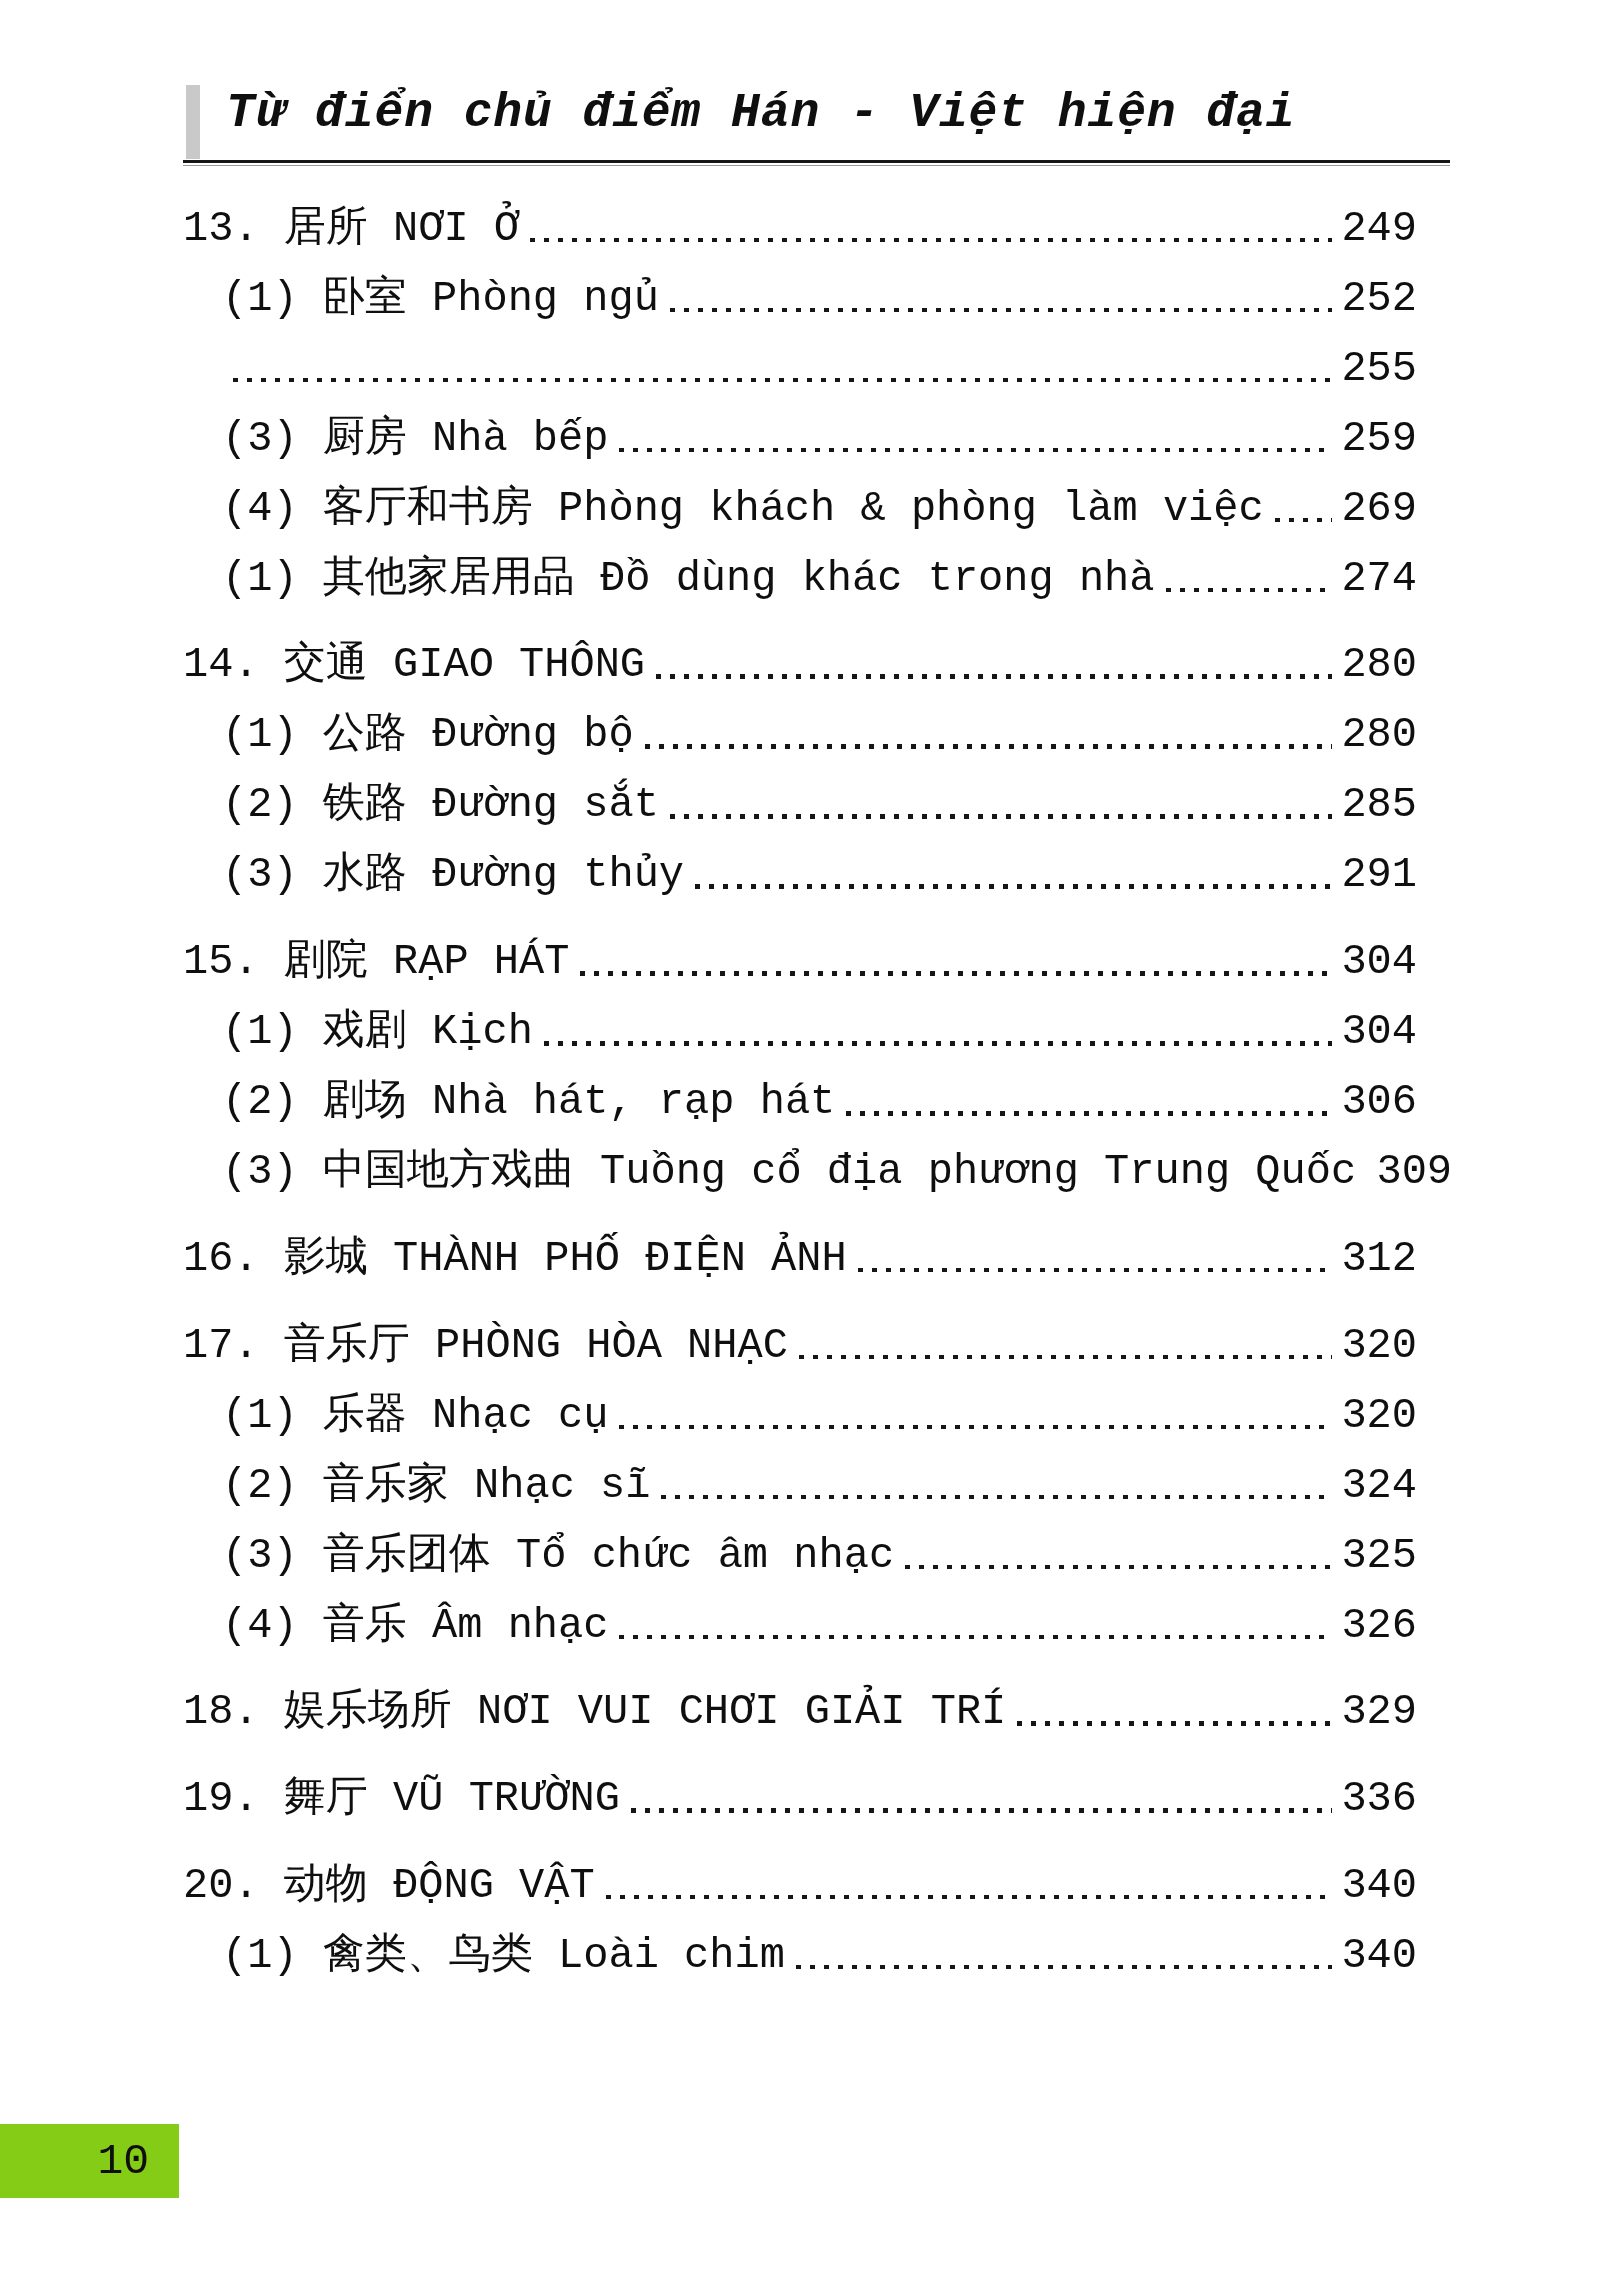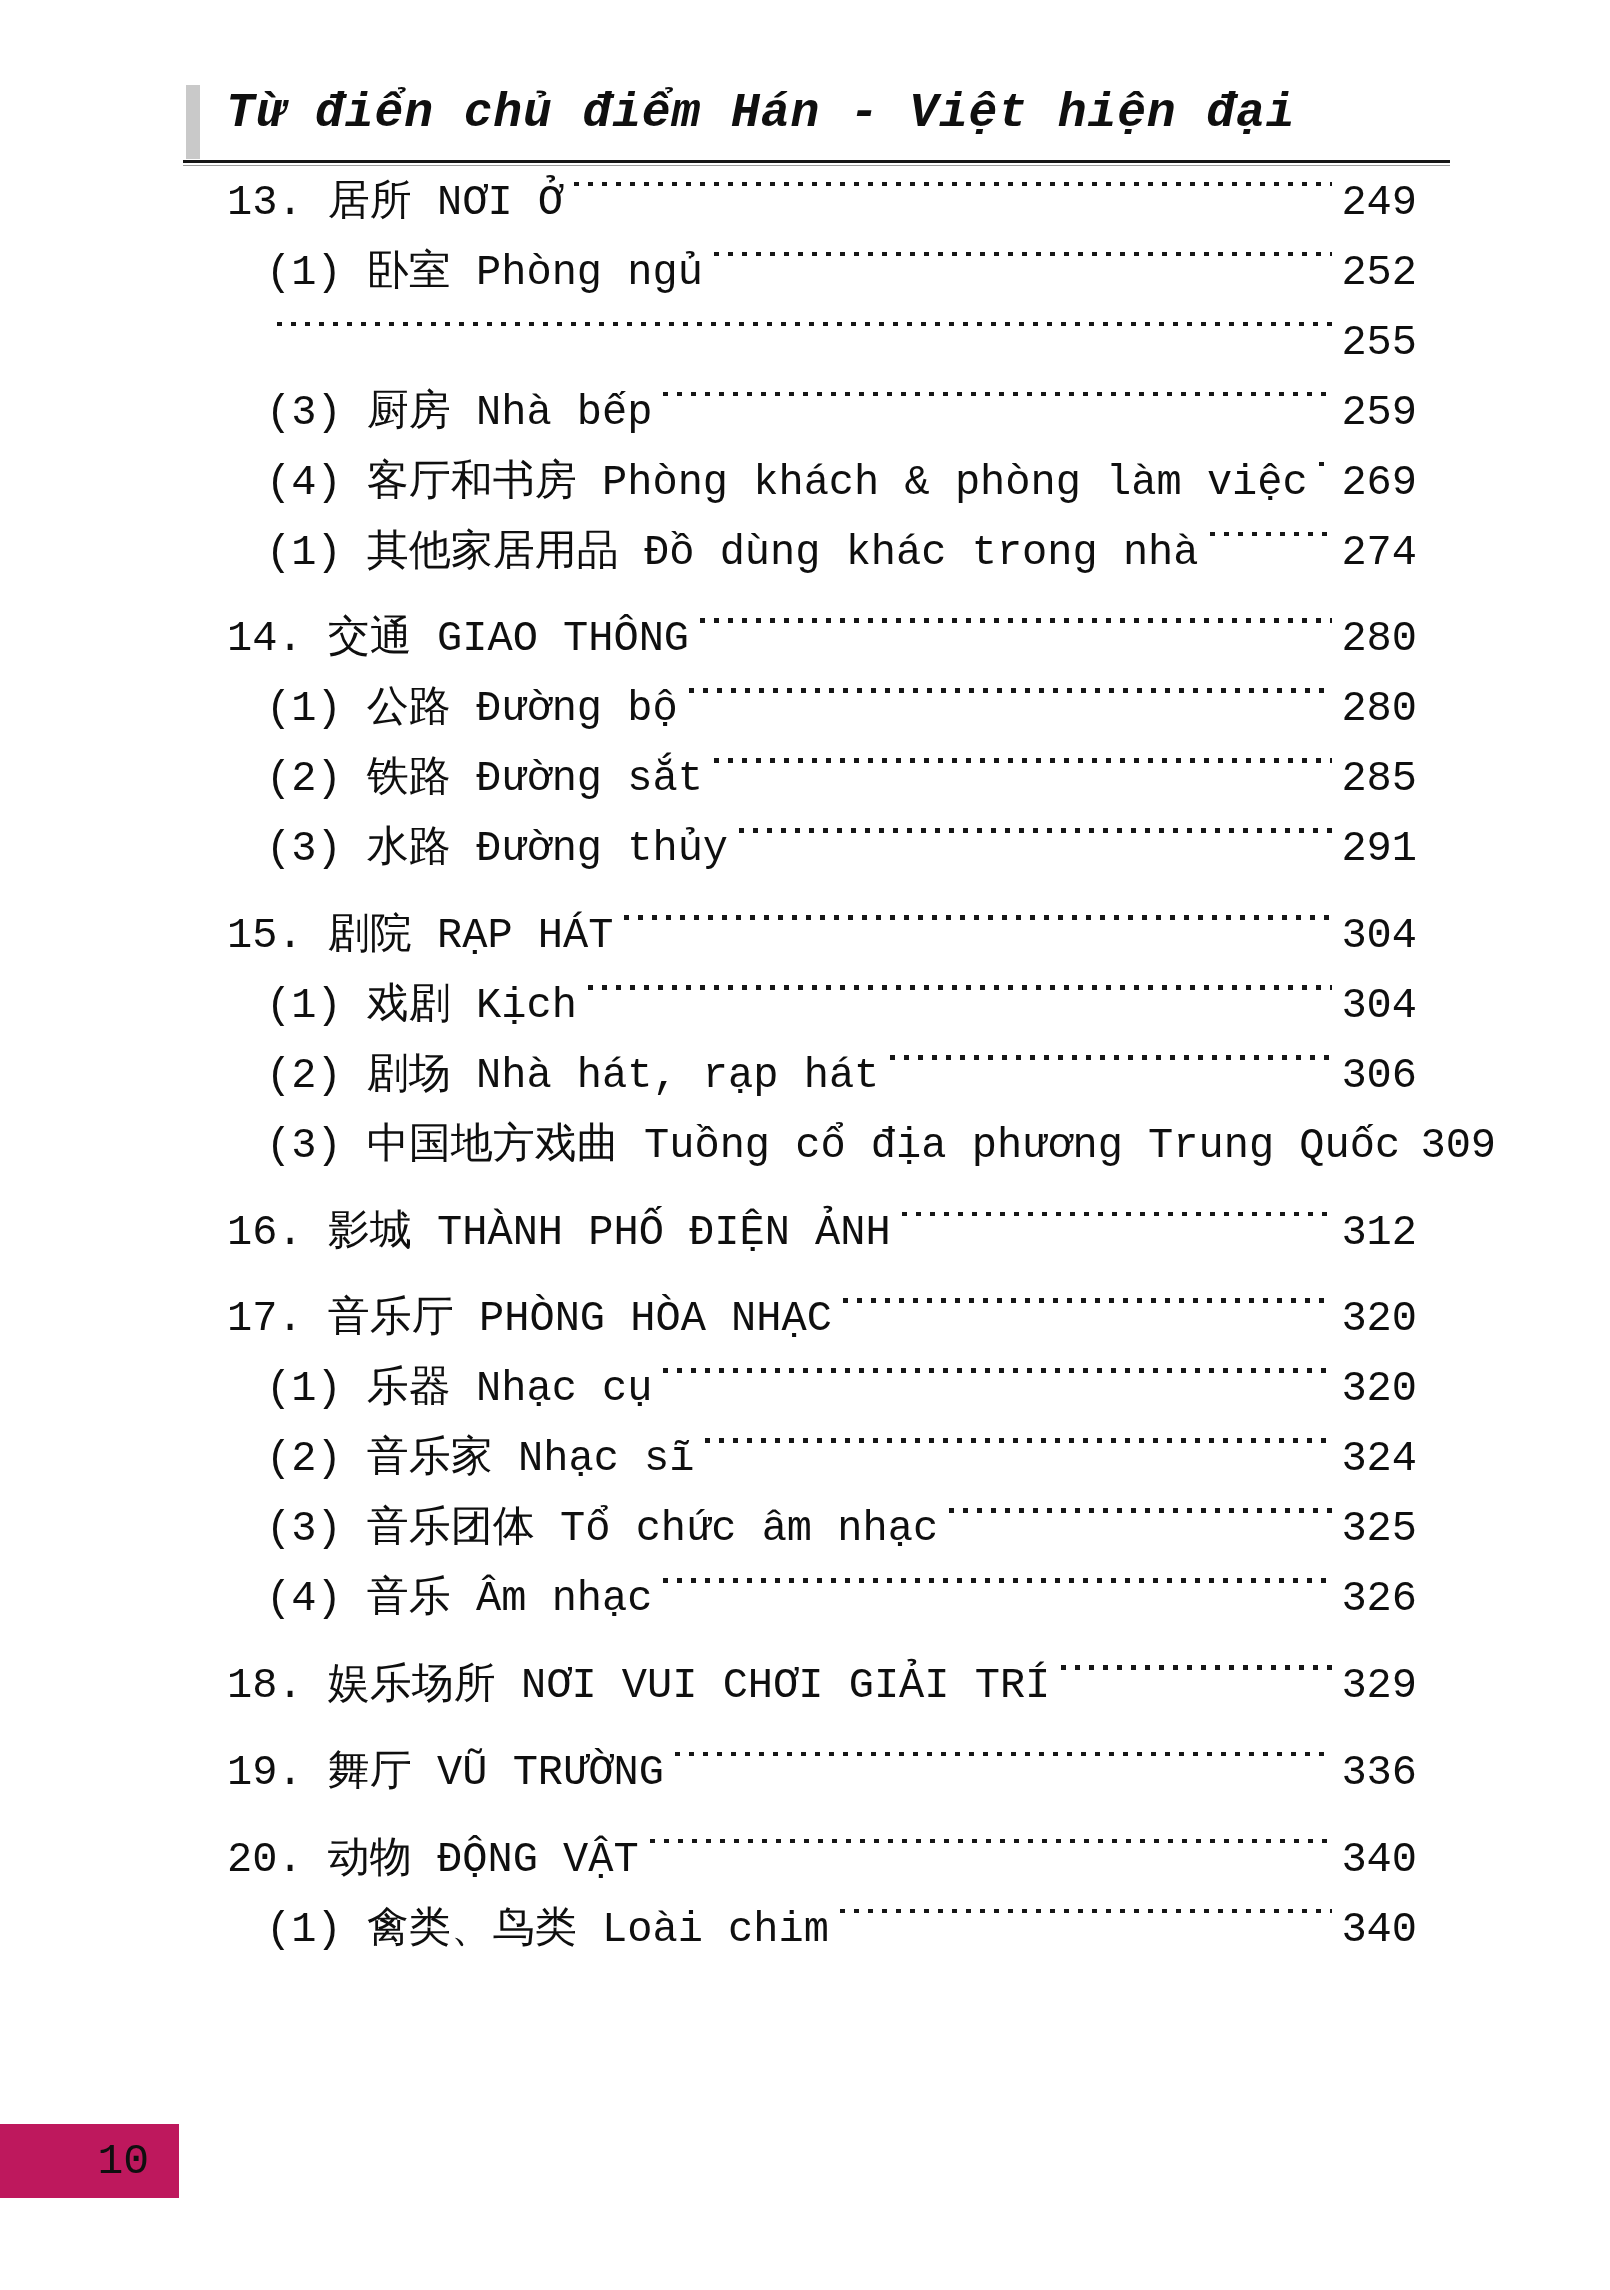--- a/index.html
+++ b/index.html
@@ -34,23 +34,23 @@
     background:#9a9a9a;
   }
   
   .toc{
     position:absolute;
     left:183px;top:165px;
     width:1234px;
   }
   .toc-row{
     display:flex;
+    align-items:flex-end;
     height:70px;
     font-size:42px;
-    margin-left:44px;
   }
   .toc-row.section{margin-top:16.7px;}
   .toc-row.sub{padding-left:39px;}
   .toc-label{
     white-space:nowrap;
     line-height:1;
     padding-bottom:1.9px;
   }
   .toc-dots{
     flex:1 1 auto;
@@ -60,21 +60,21 @@
   }
   .toc-page{
     white-space:nowrap;
     line-height:1;
     padding-bottom:1.9px;
   }
   
   .footer-page-box{
     position:absolute;left:0;top:2124px;
     width:179px;height:74px;
-    background:#be185d;
+    background:#84cc16;
     display:flex;align-items:center;justify-content:flex-end;
     padding-right:30px;box-sizing:border-box;
   }
   .footer-page-number{
     font-size:43px;line-height:1;
   }
 </style>
 </head>
 <body>
 

